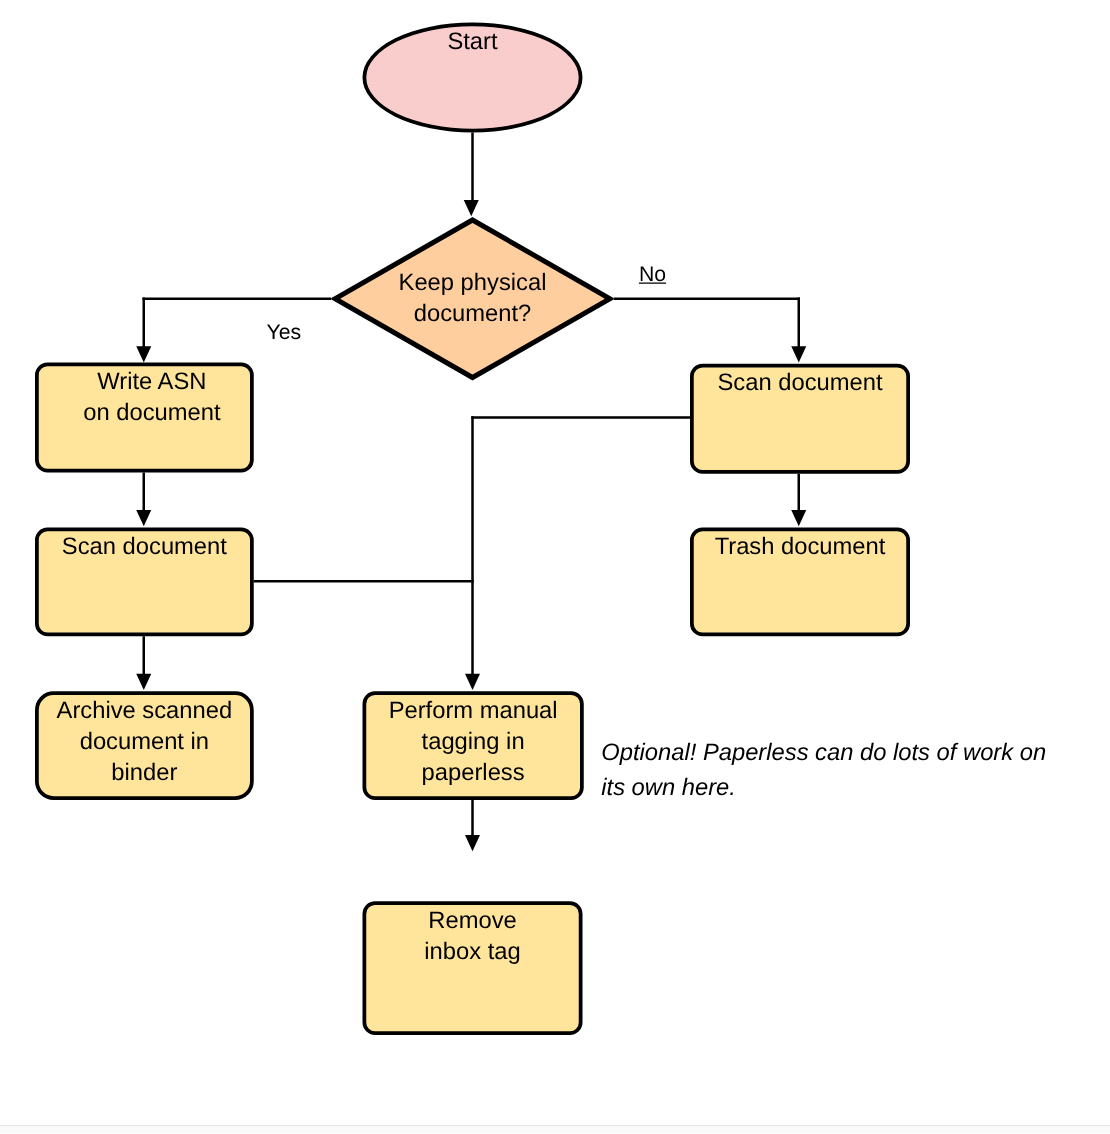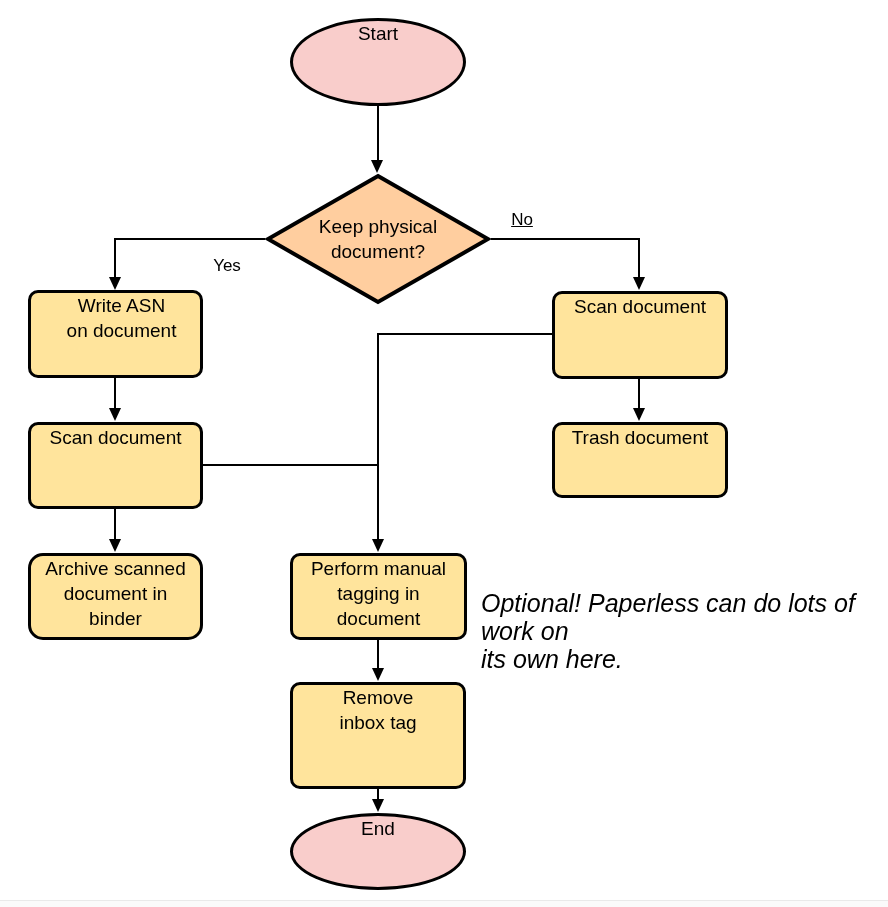--- a/index.html
+++ b/index.html
@@ -64,21 +64,21 @@
   .edge-label {
     position: absolute;
     font-size: 17px;
     line-height: 20px;
     text-align: center;
     background: #ffffff;
   }
   
   .annotation {
     position: absolute;
-    font-size: 25px;
+    font-size: 19px;
     line-height: 28px;
     font-style: italic;
     white-space: pre-line;
   }
   
   .bottom-strip {
     position: absolute;
     left: 0; top: 900;
     top: 900px;
     width: 888px;
@@ -145,43 +145,40 @@
   </div>
 
   <div class="node process" style="left:552px; top:291px; width:176px; height:88px;">
     <span>Scan document</span>
   </div>
 
   <div class="node process" style="left:28px; top:422px; width:175px; height:87px;">
     <span>Scan document</span>
   </div>
 
-  <div class="node process" style="left:552px; top:422px; width:176px; height:76px;">
+  <div class="node process" style="left:552px; top:422px; width:176px; height:87px;">
     <span>Trash document</span>
   </div>
 
   <div class="node process" style="left:28px; top:553px; width:175px; height:87px;border-radius:15px;">
     <span>Archive scanned
 document in
 binder</span>
   </div>
 
   <div class="node process" style="left:290px; top:553px; width:177px; height:87px;">
     <span>Perform manual
 tagging in
-document</span>
+paperless</span>
   </div>
 
-  <div class="node process" style="left:290px; top:682px; width:176px; height:107px;">
+  <div class="node process" style="left:290px; top:721px; width:176px; height:107px;">
     <span>Remove
 inbox tag</span>
   </div>
 
-  <div class="node terminal" style="left:290px; top:813px; width:176px; height:77px;">
-    <span>End</span>
-  </div>
 
   <div class="annotation" style="left:481px; top:589px; width:400px;">Optional! Paperless can do lots of work on
 its own here.</div>
 
   <div class="bottom-strip"></div>
 
 </div>
 
 </body></html>

